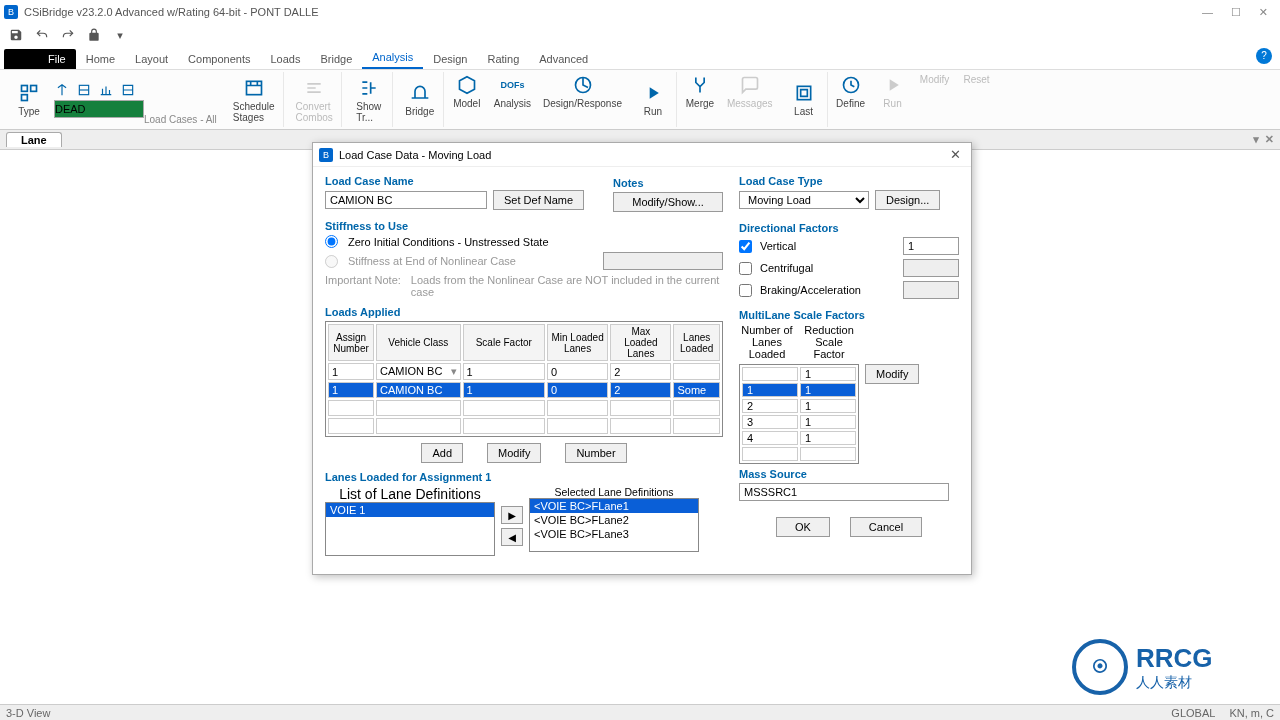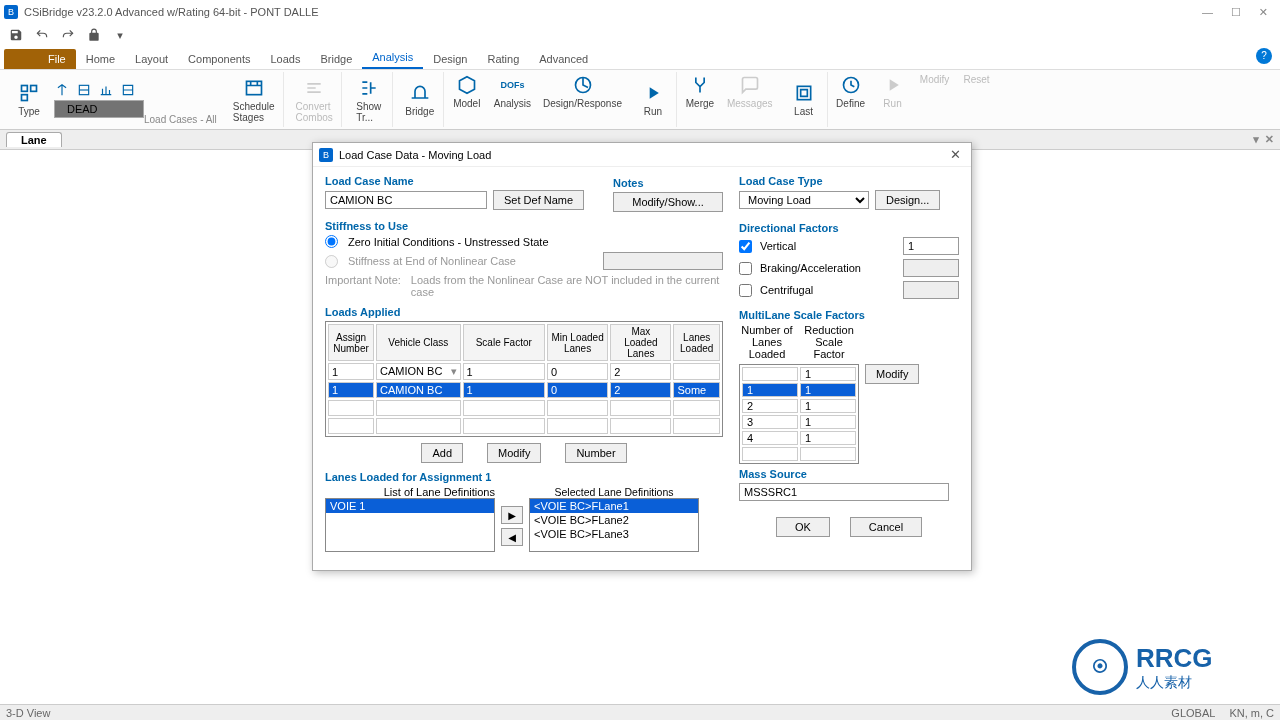--- a/index.html
+++ b/index.html
@@ -9,35 +9,35 @@
 .title-bar .app-icon { width: 14px; height: 14px; background: #0066cc; margin-right: 6px; border-radius: 2px; font-size: 9px; color:#fff; display:flex; align-items:center; justify-content:center; }
 .win-controls { margin-left: auto; display: flex; gap: 18px; color: #888; padding-right: 8px; }
 .win-controls span { cursor: default; }
 
 .qat { height: 22px; background: #fff; display: flex; align-items: center; gap: 10px; padding: 0 8px; }
 .qat-icon { width: 16px; height: 16px; color: #555; display:flex; align-items:center; justify-content:center; }
 .qat-icon svg { width: 14px; height: 14px; }
 
 .ribbon-tabs { height: 24px; background: #fff; display: flex; align-items: flex-end; padding: 0 4px; border-bottom: 1px solid #ddd; position: relative; }
 .ribbon-tab { padding: 4px 10px; color: #555; cursor: default; }
-.ribbon-tab.file { background: #a16207; color: #fff; border-radius: 2px 2px 0 0; padding-left: 44px; }
+.ribbon-tab.file { background: #000000; color: #fff; border-radius: 2px 2px 0 0; padding-left: 44px; }
 .ribbon-tab.active { color: #0066cc; border-bottom: 2px solid #0066cc; }
 .help-icon { position: absolute; right: 8px; top: 2px; width: 16px; height: 16px; background: #0078d7; border-radius: 50%; color: #fff; text-align: center; line-height: 16px; font-size: 10px; }
 
 .ribbon { height: 60px; background: #fcfcfc; border-bottom: 1px solid #ccc; display: flex; align-items: flex-start; padding: 2px 6px; gap: 4px; position: relative; }
 .ribbon-group { display: flex; flex-direction: row; align-items: center; padding: 0 4px; height: 100%; border-right: 1px solid #e8e8e8; }
 .ribbon-group.no-border { border-right: none; }
 .ribbon-row { display: flex; gap: 6px; align-items: center; }
 .ribbon-btn { display: flex; flex-direction: column; align-items: center; gap: 2px; padding: 2px 4px; color: #444; min-width: 38px; }
 .ribbon-btn.disabled { color: #bbb; }
 .ribbon-btn .ri { width: 22px; height: 22px; display:flex; align-items:center; justify-content:center; color:#0066aa; }
 .ribbon-btn.disabled .ri { color:#ccc; }
 .ribbon-btn .ri svg { width: 20px; height: 20px; }
 .ribbon-btn .lbl { font-size: 10px; }
-.ribbon-select { font-size: 11px; width: 90px; height: 18px; border: 1px solid #aaa; background:#737373; padding-left:12px; }
+.ribbon-select { font-size: 11px; width: 90px; height: 18px; border: 1px solid #aaa; background:#15803d; padding-left:0; }
 .group-label { font-size: 10px; color: #888; margin-top: auto; padding-bottom:2px; }
 
 .doc-tabs { height: 20px; background: #eee; border-bottom: 1px solid #ccc; display:flex; align-items:center; padding-left:6px;font-weight:bold; }
 .doc-tab { background:#fff; border:1px solid #aaa; border-bottom:none; padding: 1px 14px; font-size: 11px; border-radius: 3px 3px 0 0; }
 .doc-tabs .spacer { flex:1; }
 .doc-tabs .close-set { display:flex; gap:6px; padding-right:6px; color:#888; font-size:10px; }
 
 .workspace { position: absolute; top: 150px; left:0; right:0; bottom: 16px; background: #fff; }
 
 .status-bar { position: absolute; bottom:0; left:0; right:0; height: 16px; background: #eee; border-top:1px solid #ccc; display:flex; align-items:center; padding:0 6px; font-size:10px; color:#666; }
@@ -419,21 +419,21 @@
           <button class="btn">Add</button>
           <button class="btn">Modify</button>
           <button class="btn">Number</button>
         </div>
       </div>
 
       <div style="margin-top:8px">
         <div class="sec-label">Lanes Loaded for Assignment 1</div>
         <div class="row" style="align-items:flex-start">
           <div>
-            <div style="text-align:right;font-size:11px">List of Lane Definitions</div>
+            <div style="text-align:center;font-size:14px">List of Lane Definitions</div>
             <div class="lane-list">
               <div class="item sel">VOIE 1</div>
             </div>
           </div>
           <div style="display:flex;flex-direction:column;gap:4px;margin-top:20px">
             <button class="arrow-btn">▶</button>
             <button class="arrow-btn">◀</button>
           </div>
           <div>
             <div style="text-align:center;font-size:10.5px">Selected Lane Definitions</div>
@@ -455,26 +455,26 @@
       </div>
 
       <div class="sec-label" style="margin-top:12px">Directional Factors</div>
       <div class="row">
           <input type="checkbox" class="cb" checked="" style="">
           <span style="flex:1">Vertical</span>
           <input class="txt-input" style="width: 56px;" value="1">
         </div>
       <div class="row">
           <input type="checkbox" class="cb" style="">
-          <span style="flex:1">Braking/Acceleration</span>
+          <span style="flex:1">Centrifugal</span>
           <input class="txt-input" style="width: 56px; background: rgb(238, 238, 238);" disabled="">
         </div>
       <div class="row">
           <input type="checkbox" class="cb" style="">
-          <span style="flex:1">Centrifugal</span>
+          <span style="flex:1">Braking/Acceleration</span>
           <input class="txt-input" style="width: 56px; background: rgb(238, 238, 238);" disabled="">
         </div>
 
       <div class="sec-label" style="margin-top:10px">MultiLane Scale Factors</div>
       <div class="row" style="align-items:flex-start">
         <div>
           <div class="row" style="gap:6px;font-size:10px;text-align:center">
             <div style="width:56px;white-space:pre-line">Number of
 Lanes
 Loaded</div>

